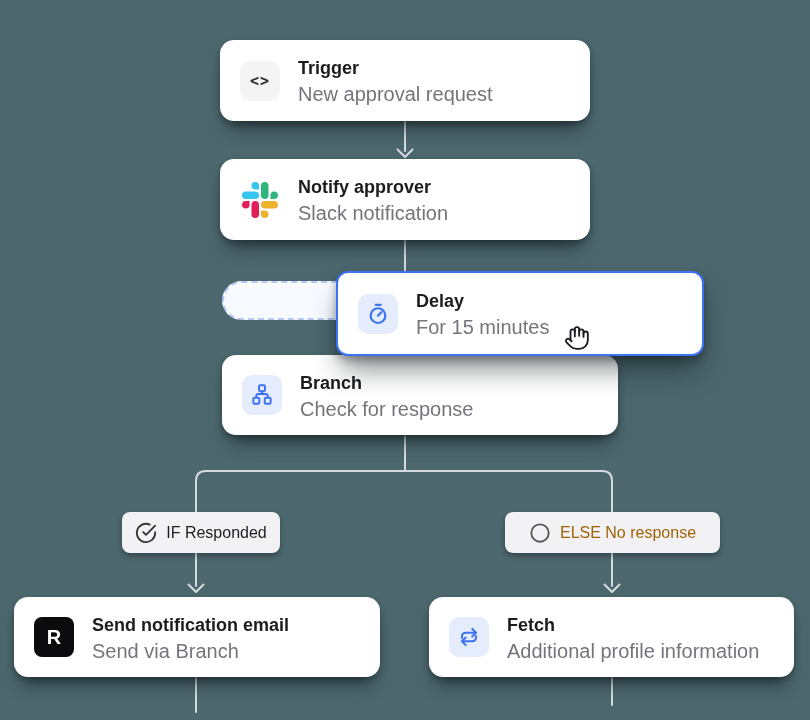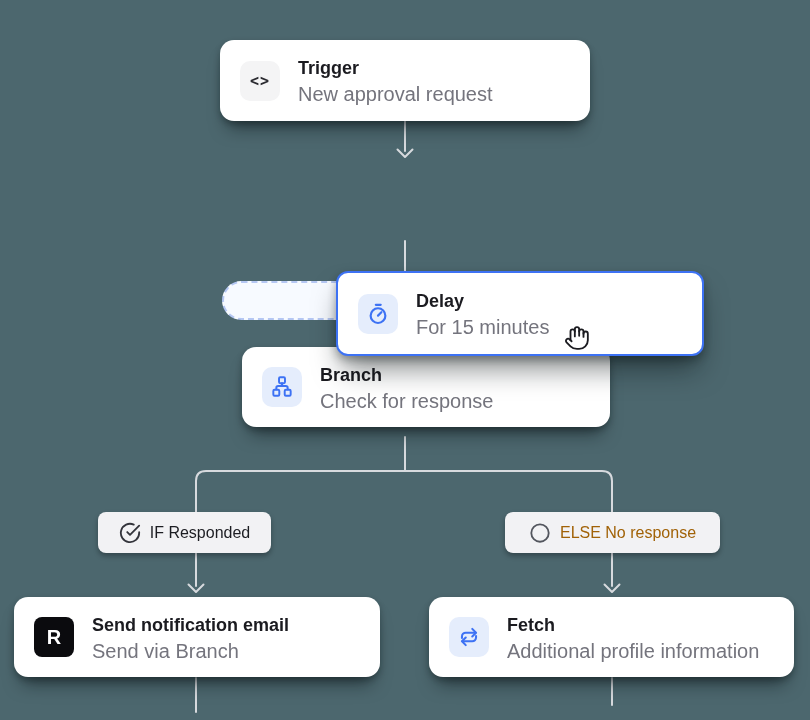--- a/index.html
+++ b/index.html
@@ -86,52 +86,66 @@
   <div class="card" style="left:220px; top:40px; width:370px; height:81px;">
     <div class="icon-box gray">
       <span class="glyph-code">&lt;&gt;</span>
     </div>
     <div class="texts">
       <div class="title">Trigger</div>
       <div class="subtitle">New approval request</div>
     </div>
   </div>
 
+  <div class="card" style="left:220px; top:159px; width:370px; height:81px;">
+    <div class="icon-box" style="background:transparent;">
+      <svg width="36" height="36" viewBox="0 0 24 24">
+        <path fill="#E01E5A" d="M5.042 15.165a2.528 2.528 0 0 1-2.52 2.523A2.528 2.528 0 0 1 0 15.165a2.527 2.527 0 0 1 2.522-2.52h2.52v2.52zM6.313 15.165a2.527 2.527 0 0 1 2.521-2.52 2.527 2.527 0 0 1 2.521 2.52v6.313A2.528 2.528 0 0 1 8.834 24a2.528 2.528 0 0 1-2.521-2.522v-6.313z"></path>
+        <path fill="#36C5F0" d="M8.834 5.042a2.528 2.528 0 0 1-2.521-2.52A2.528 2.528 0 0 1 8.834 0a2.528 2.528 0 0 1 2.521 2.522v2.52H8.834zM8.834 6.313a2.528 2.528 0 0 1 2.521 2.521 2.528 2.528 0 0 1-2.521 2.521H2.522A2.528 2.528 0 0 1 0 8.834a2.528 2.528 0 0 1 2.522-2.521h6.312z"></path>
+        <path fill="#2EB67D" d="M18.956 8.834a2.528 2.528 0 0 1 2.522-2.521A2.528 2.528 0 0 1 24 8.834a2.528 2.528 0 0 1-2.522 2.521h-2.522V8.834zM17.688 8.834a2.528 2.528 0 0 1-2.523 2.521 2.527 2.527 0 0 1-2.52-2.521V2.522A2.527 2.527 0 0 1 15.165 0a2.528 2.528 0 0 1 2.523 2.522v6.312z"></path>
+        <path fill="#ECB22E" d="M15.165 18.956a2.528 2.528 0 0 1 2.523 2.522A2.528 2.528 0 0 1 15.165 24a2.527 2.527 0 0 1-2.52-2.522v-2.522h2.52zM15.165 17.688a2.527 2.527 0 0 1-2.52-2.523 2.526 2.526 0 0 1 2.52-2.52h6.313A2.527 2.527 0 0 1 24 15.165a2.528 2.528 0 0 1-2.522 2.523h-6.313z"></path>
+      </svg>
+    </div>
+    <div class="texts">
+      <div class="title">Notify approver</div>
+      <div class="subtitle">Slack notification</div>
+    </div>
+  </div>
 
   <div class="card dragging" style="left:300px; top:271px; width:368px; height:85px;">
     <div class="icon-box blue">
       <svg width="26" height="26" viewBox="0 0 24 24" fill="none" stroke="#3D72F4" stroke-width="2" stroke-linecap="round">
         <path d="M10 3.5 h4.5"></path>
         <circle cx="12" cy="13.5" r="6.8"></circle>
         <path d="M12 13.5 L15.1 10.4"></path>
       </svg>
     </div>
     <div class="texts">
       <div class="title">Delay</div>
       <div class="subtitle">For 15 minutes</div>
     </div>
   </div>
 
-  <div class="card" style="left:222px; top:347px; width:368px; height:80px;margin-left:20px;">
+  <div class="card" style="left:222px; top:355px; width:396px; height:80px;">
     <div class="icon-box blue">
       <svg width="26" height="26" viewBox="0 0 24 24" fill="none" stroke="#3D72F4" stroke-width="1.8" stroke-linecap="round">
         <rect x="9.25" y="3" width="5.5" height="5.5" rx="1.1"></rect>
         <path d="M12 8.5 v2.6"></path>
         <path d="M6.75 14 v-1.15 a1.75 1.75 0 0 1 1.75-1.75 h7 a1.75 1.75 0 0 1 1.75 1.75 V14"></path>
         <rect x="4" y="14.5" width="5.5" height="5.5" rx="1.1"></rect>
         <rect x="14.5" y="14.5" width="5.5" height="5.5" rx="1.1"></rect>
       </svg>
     </div>
     <div class="texts">
       <div class="title">Branch</div>
       <div class="subtitle">Check for response</div>
     </div>
   </div>
 
-  <div class="badge" style="left:98px; top:512px; width:173px;text-align:right;">
+  <div class="badge" style="left:122px; top:512px; width:158px;text-align:right;">
     <svg width="22" height="22" viewBox="0 0 24 24" fill="none" stroke="#33343B" stroke-width="2" stroke-linecap="round" stroke-linejoin="round">
       <path d="M22 11.08V12a10 10 0 1 1-5.93-9.14"></path>
       <path d="m9 11 3 3L22 4"></path>
     </svg>
     <span class="label-if">IF Responded</span>
   </div>
 
   <div class="badge" style="left:505px; top:512px; width:215px;">
     <svg width="22" height="22" viewBox="0 0 24 24" fill="none" stroke="#53565E" stroke-width="2">
       <circle cx="12" cy="12" r="9.5"></circle>

